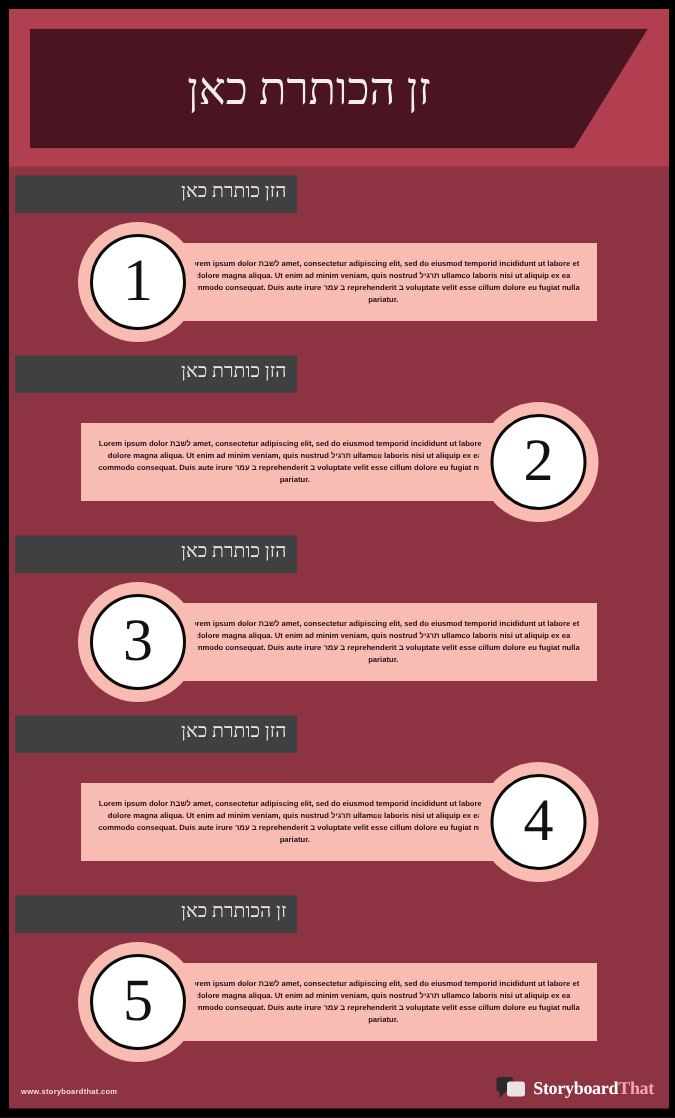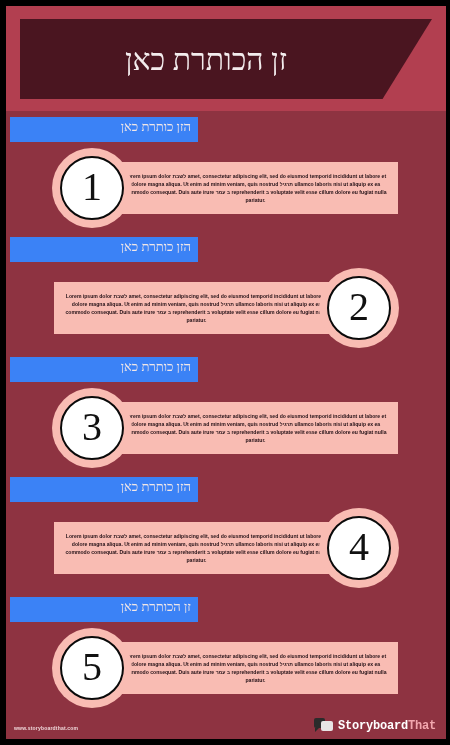--- a/index.html
+++ b/index.html
@@ -79,21 +79,21 @@
   .sec-3 { top: 345px; }
   .sec-4 { top: 465px; }
   .sec-5 { top: 585px; }
 
   .sec-heading {
     position: absolute;
     top: 6px;
     left: 4px;
     width: 188px;
     height: 25px;
-    background: #3b82f6;
+    background: #404040;
     display: flex;
     align-items: center;
     justify-content: flex-end;
     box-sizing: border-box;
     padding: 0 7px 6px 4px;
   }
   .sec-heading-text {
     color: #f0e6e7;
     font-family: "Liberation Serif", serif;
     font-size: 13px;
@@ -226,21 +226,21 @@
     width: 12px;
     height: 10px;
     background: #e8e4e4;
     border-radius: 2px;
   }
   .logo-text {
     font-size: 12px;
     font-weight: bold;
     letter-spacing: -0.2px;
     white-space: nowrap;
-    font-family: Liberation Mono, monospace;
+    font-family: Liberation Serif, serif;
   }
   .logo-story { color: #ffffff; }
   .logo-that  { color: #f2a7ae; }
 </style>
 </head>
 <body>
 
 <div class="poster">
   <div class="canvas">
 

